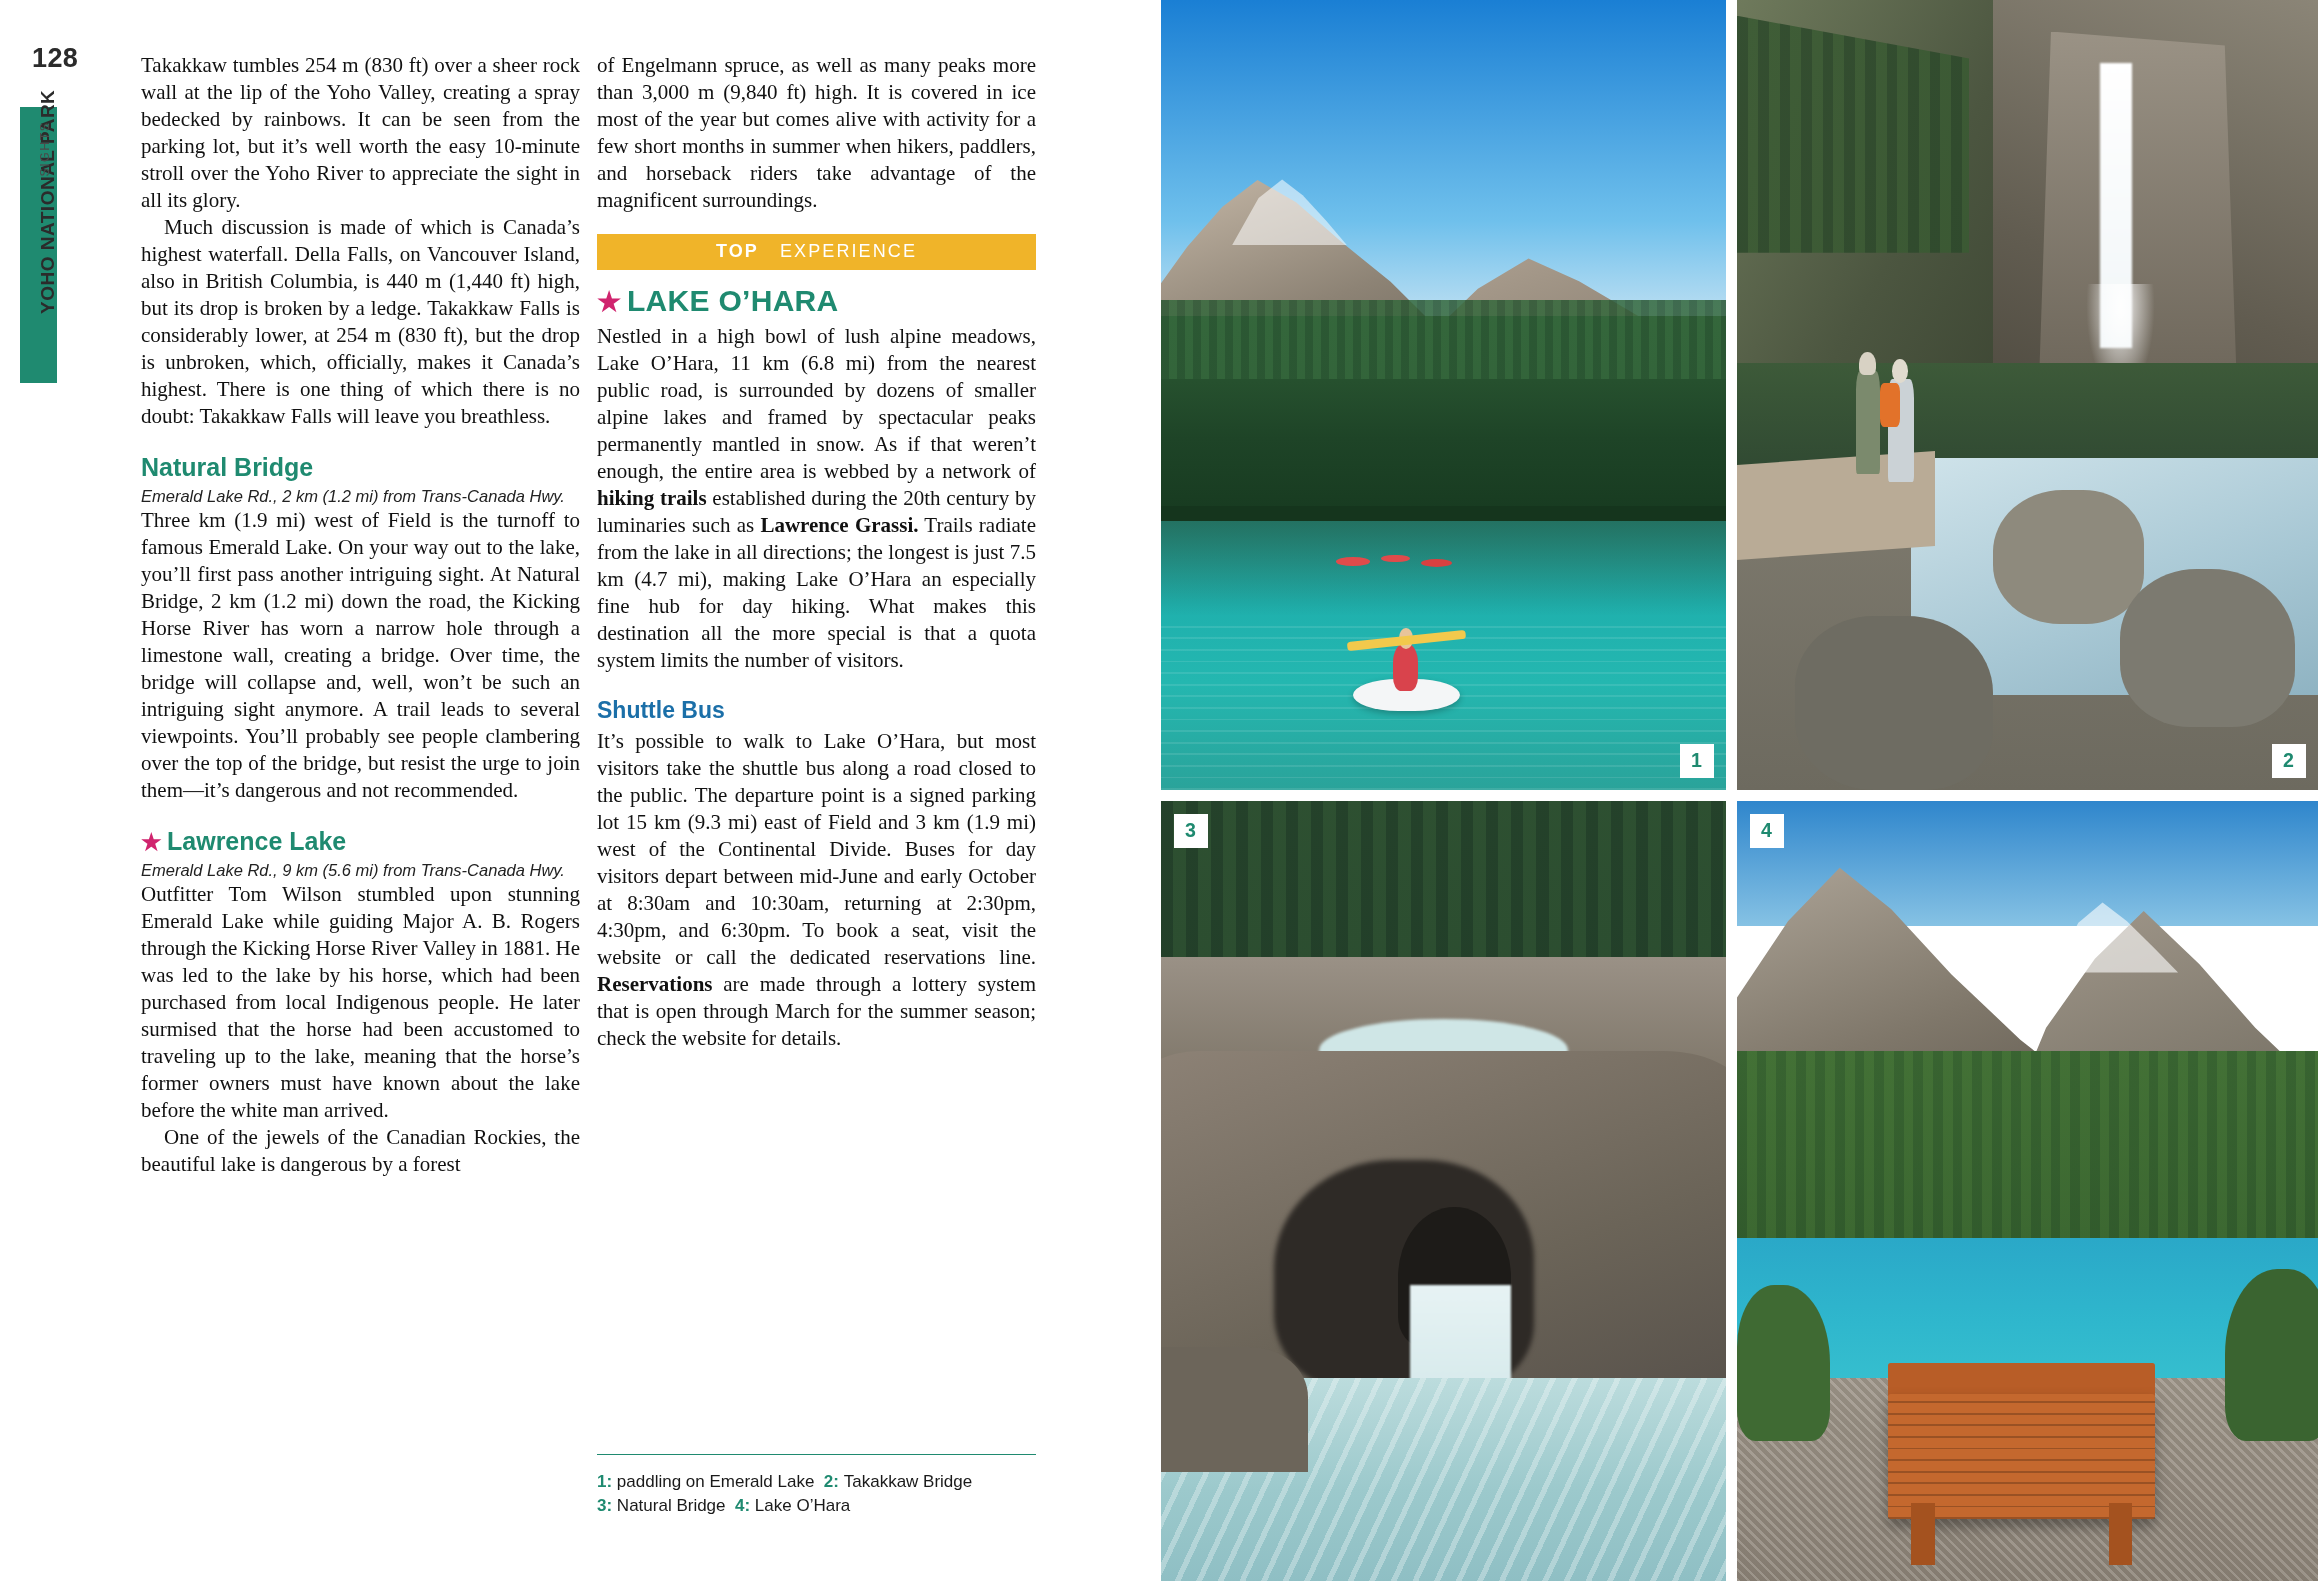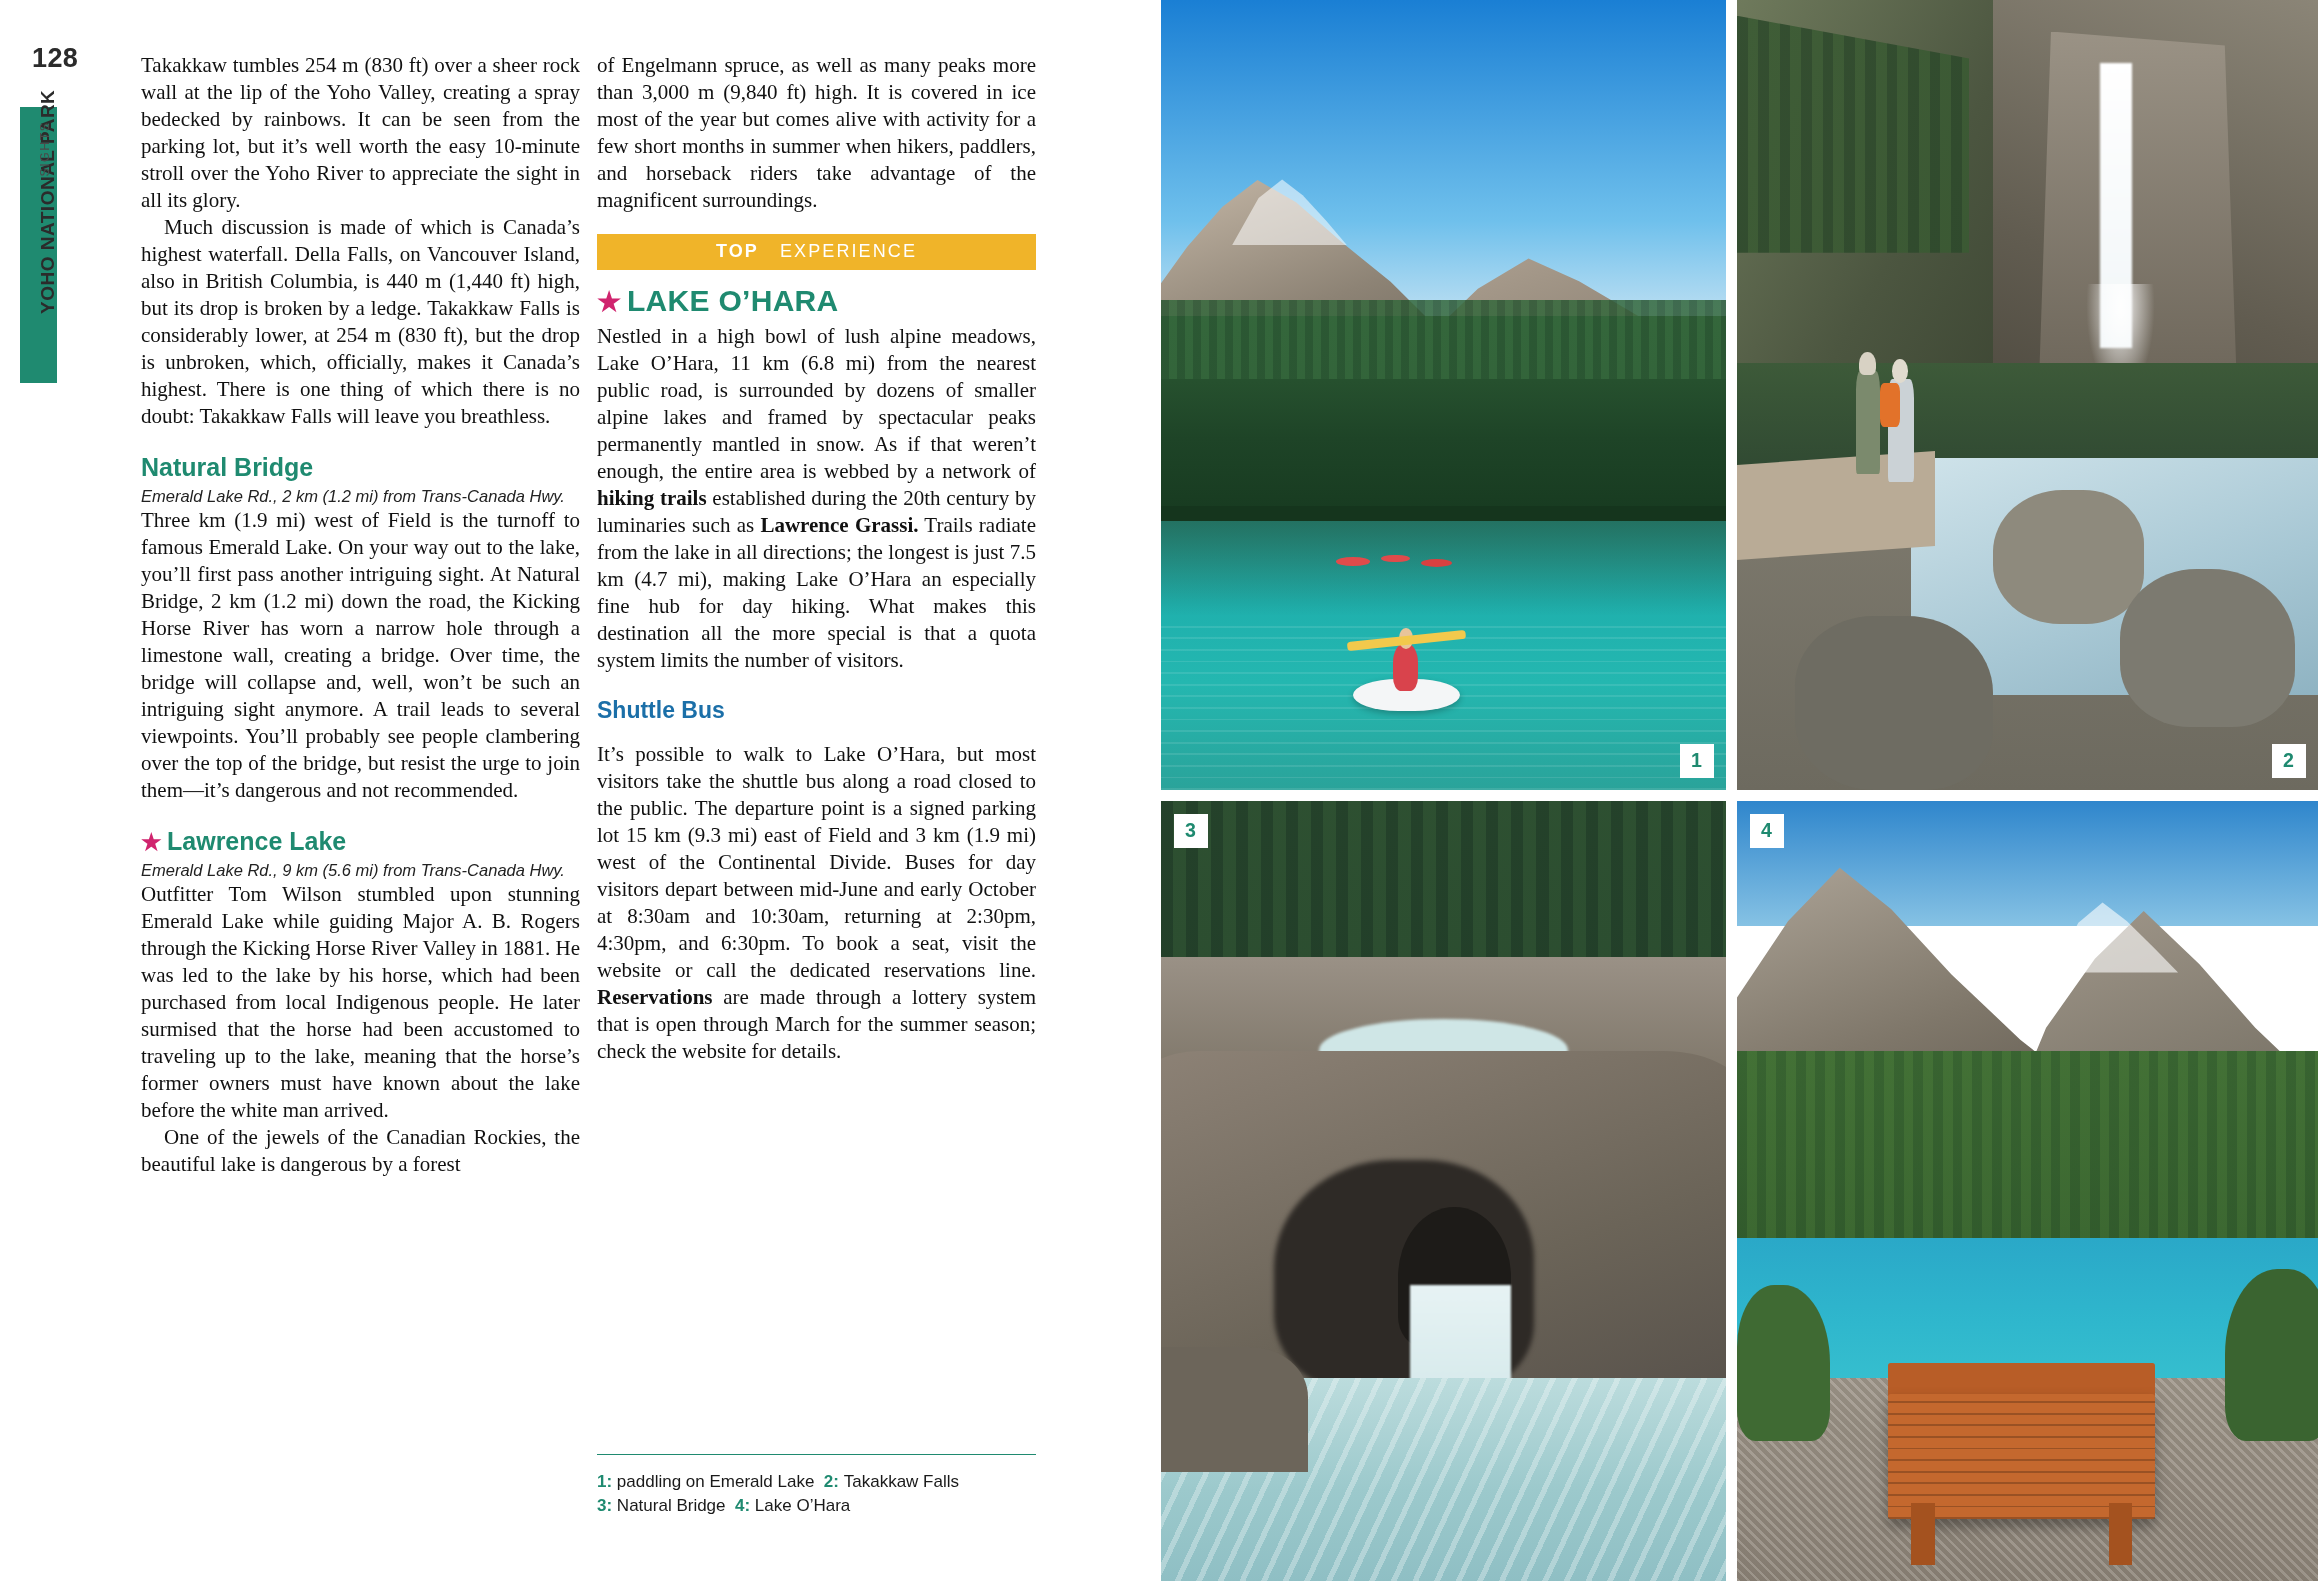--- a/index.html
+++ b/index.html
@@ -59,21 +59,21 @@
   .col p.ind{text-indent:23px;}
 
   h3.head-green{
     font-family:"Liberation Sans", sans-serif;
     color:#1f8a70;font-size:25px;font-weight:bold;
     margin:23px 0 3.6px 0;line-height:28.5px;
   }
   h3.head-blue{
     font-family:"Liberation Sans", sans-serif;
     color:#1b6fa8;font-size:23px;font-weight:bold;
-    margin:23px 0 17px 0;line-height:27px;
+    margin:23px 0 4px 0;line-height:27px;
   }
   .star{color:#d0246e;font-size:23px;line-height:23px;margin-right:5.4px;}
   .italic-note{
     font-family:"Liberation Sans", sans-serif;
     font-style:italic;font-size:16.5px;line-height:22px;
     color:#222;margin:0 0 5.4px 0;text-align:left;
   }
   b.bold{font-weight:bold;}
 
   
@@ -315,21 +315,21 @@
     <p><span>Nestled in a high bowl of lush alpine meadows, Lake O’Hara, 11 km (6.8 mi) from the nearest public road, is surrounded by dozens of smaller alpine lakes and framed by spectacular peaks permanently mantled in snow. As if that weren’t enough, the entire area is webbed by a network of </span><b class="bold">hiking trails</b><span> established during the 20th century by luminaries such as </span><b class="bold">Lawrence Grassi.</b><span> Trails radiate from the lake in all directions; the longest is just 7.5 km (4.7 mi), making Lake O’Hara an especially fine hub for day hiking. What makes this destination all the more special is that a quota system limits the number of visitors.</span></p>
 
     <h3 class="head-blue">Shuttle Bus</h3>
 
     <p><span>It’s possible to walk to Lake O’Hara, but most visitors take the shuttle bus along a road closed to the public. The departure point is a signed parking lot 15 km (9.3 mi) east of Field and 3 km (1.9 mi) west of the Continental Divide. Buses for day visitors depart between mid-June and early October at 8:30am and 10:30am, returning at 2:30pm, 4:30pm, and 6:30pm. To book a seat, visit the website or call the dedicated reservations line. </span><b class="bold">Reservations</b><span> are made through a lottery system that is open through March for the summer season; check the website for details.</span></p>
   </div>
 
   <div class="capline"></div>
   <div class="captions">
     <span><b>1:</b>&nbsp;<span>paddling on Emerald Lake</span></span>
-    <span>&nbsp;<b>2:</b>&nbsp;<span>Takakkaw Falls</span></span><br>
+    <span>&nbsp;<b>2:</b>&nbsp;<span>Takakkaw Bridge</span></span><br>
     <span><b>3:</b>&nbsp;<span>Natural Bridge</span></span>
     <span>&nbsp;<b>4:</b>&nbsp;<span>Lake O’Hara</span></span>
   </div>
 
   <div class="photos">
 
     <div class="ph" id="ph1">
       <div class="p1-sky"></div>
       <div class="p1-farmtn"></div>
       <div class="p1-farmtn2"></div>

